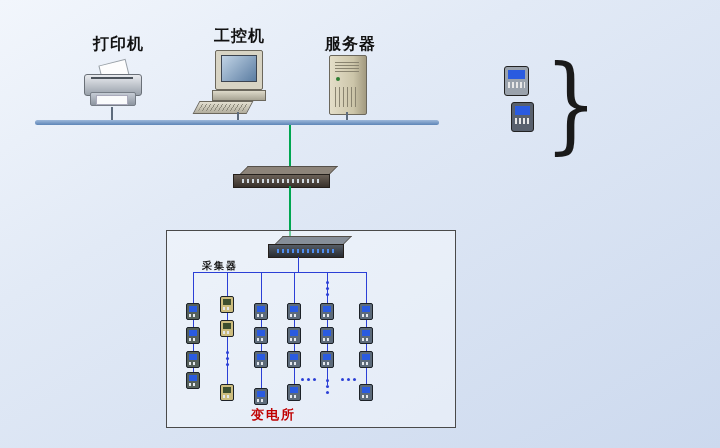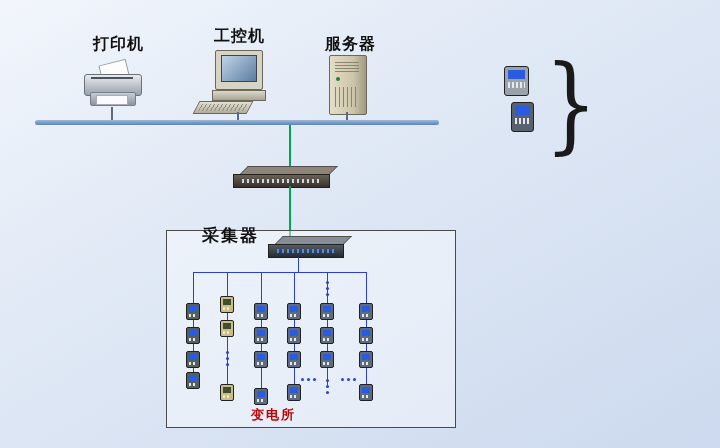--- a/index.html
+++ b/index.html
@@ -4,21 +4,21 @@
 <style>
   html,body{margin:0;padding:0;background:#eee;}
   .stage{
     position:relative;width:720px;height:448px;overflow:hidden;
     font-family:"DejaVu Sans","Liberation Sans",sans-serif;
     background:linear-gradient(150deg,#f2f6fc 0%,#e2eaf6 35%,#ccd9ee 100%);
   }
   
   .dev-label{position:absolute;font-size:16px;font-weight:bold;color:#111;letter-spacing:1px;white-space:nowrap;}
   .legend-label{font-size:10px;color:#111;white-space:nowrap;}
-  .collector-label{position:absolute;left:202px;top:224px;font-size:17px;font-weight:bold;color:#111;letter-spacing:2px;}
+  .collector-label{position:absolute;left:202px;top:259px;font-size:10px;font-weight:bold;color:#111;letter-spacing:2px;}
   .substation-label{position:absolute;left:251px;top:406px;font-size:13px;font-weight:bold;color:#c00000;letter-spacing:2px;}
   .sm-label{position:absolute;left:588px;top:91px;font-size:15px;font-weight:bold;color:#111;letter-spacing:3px;}
   
   .legend{position:absolute;left:508px;top:12px;}
   .legend-row{display:flex;align-items:center;height:18px;}
   .legend-line{display:inline-block;width:48px;height:2px;margin-right:10px;}
   .line-green{background:#00a651;}
   .line-blue{background:#2b3fd6;}
   
   .bus{position:absolute;left:35px;top:120px;width:404px;height:5px;border-radius:3px;

